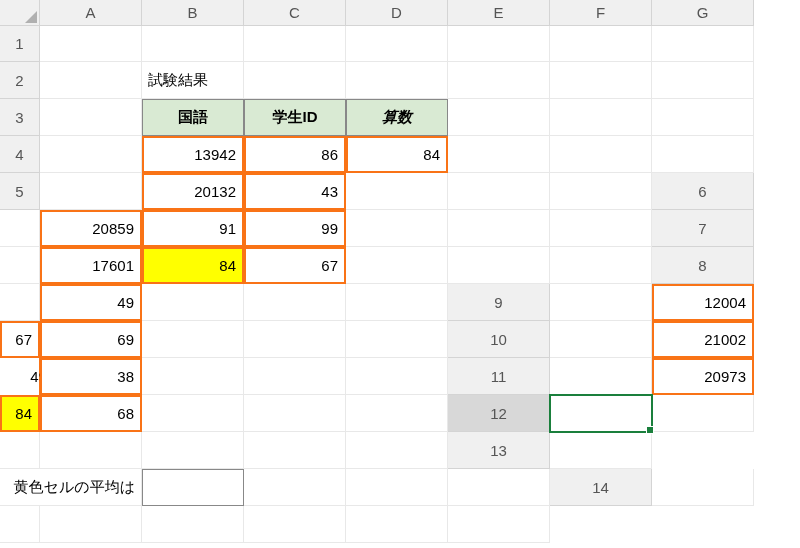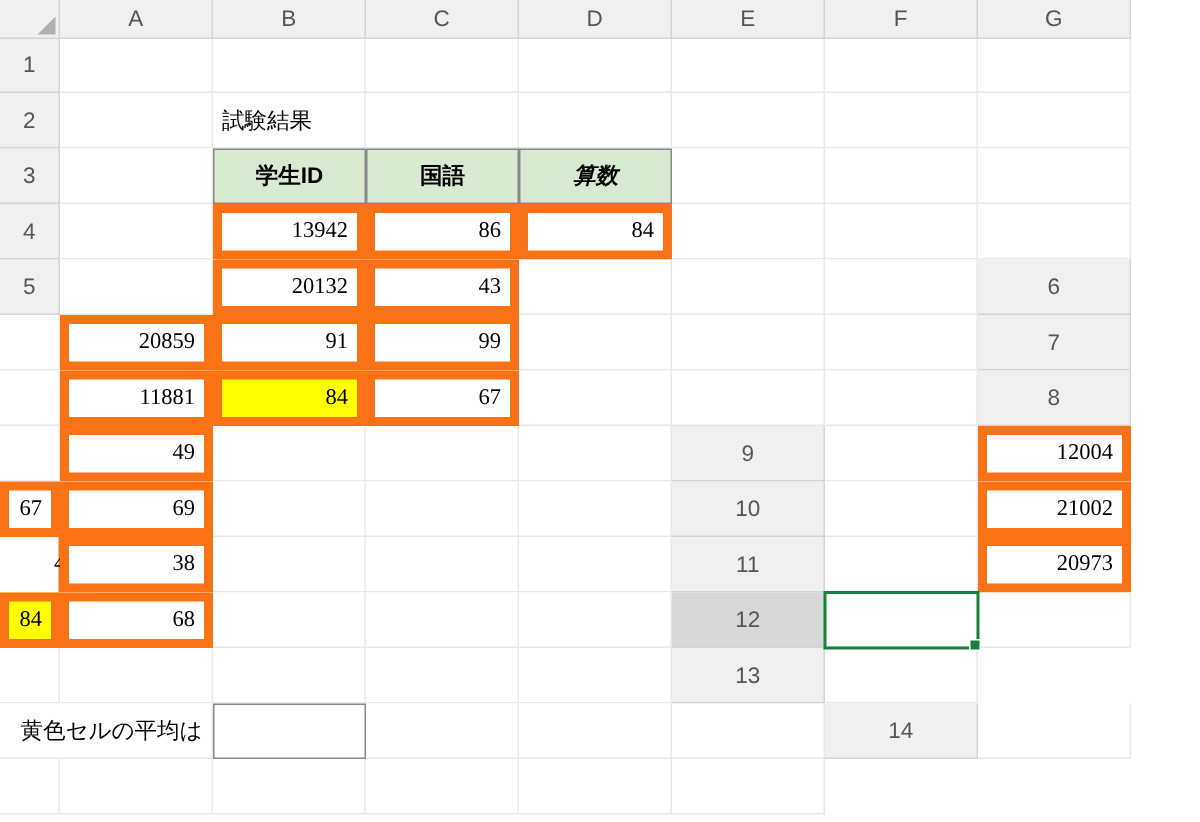--- a/index.html
+++ b/index.html
@@ -75,24 +75,23 @@
       background: #fff;
       position: relative;
     }
     .table-header {
       background: #d9ead3;
       font-weight: bold;
       justify-content: center;
       border: 1px solid #888;
     }
     .table-cell {
-      border: 6px solid #f97316;
+      border: 2px solid #f97316;
       justify-content: flex-end;
       background: #fff;
-      font-family: Liberation Serif, serif;
     }
     .table-cell.yellow {
       background: #ffff00;
     }
     .label-cell {
       justify-content: flex-start;
     }
     .label-right {
       justify-content: flex-end;
     }
@@ -145,22 +144,22 @@
     <div class="row-header" style="height: 37px;">2</div>
     <div class="cell " style="height:37px;"></div>
     <div class="cell label-cell" style="height:37px;">試験結果</div>
     <div class="cell " style="height:37px;"></div>
     <div class="cell " style="height:37px;"></div>
     <div class="cell " style="height:37px;"></div>
     <div class="cell " style="height:37px;"></div>
     <div class="cell " style="height:37px;"></div>
     <div class="row-header" style="height: 37px;">3</div>
     <div class="cell " style="height:37px;"></div>
+    <div class="cell table-header" style="height:37px;">国語</div>
     <div class="cell table-header" style="height:37px;">学生ID</div>
-    <div class="cell table-header" style="height:37px;">国語</div>
     <div class="cell table-header" style="height:37px;font-style:italic;">算数</div>
     <div class="cell " style="height:37px;"></div>
     <div class="cell " style="height:37px;"></div>
     <div class="cell " style="height:37px;"></div>
     <div class="row-header" style="height: 37px;">4</div>
     <div class="cell " style="height:37px;"></div>
     <div class="cell table-cell" style="height:37px;">13942</div>
     <div class="cell table-cell" style="height:37px;">86</div>
     <div class="cell table-cell" style="height:37px;">84</div>
     <div class="cell " style="height:37px;"></div>
@@ -176,21 +175,21 @@
     <div class="row-header" style="height: 37px;">6</div>
     <div class="cell " style="height:37px;"></div>
     <div class="cell table-cell" style="height:37px;">20859</div>
     <div class="cell table-cell" style="height:37px;">91</div>
     <div class="cell table-cell" style="height:37px;padding-left:12px;">99</div>
     <div class="cell " style="height:37px;"></div>
     <div class="cell " style="height:37px;"></div>
     <div class="cell " style="height:37px;"></div>
     <div class="row-header" style="height: 37px;">7</div>
     <div class="cell " style="height:37px;"></div>
-    <div class="cell table-cell" style="height:37px;">11881</div>
+    <div class="cell table-cell" style="height:37px;">17601</div>
     <div class="cell table-cell yellow" style="height:37px;">84</div>
     <div class="cell table-cell" style="height:37px;">67</div>
     <div class="cell " style="height:37px;"></div>
     <div class="cell " style="height:37px;"></div>
     <div class="cell " style="height:37px;"></div>
     <div class="row-header" style="height: 37px;">8</div>
     <div class="cell " style="height:37px;"></div>
     <div class="cell table-cell" style="height:37px;">49</div>
     <div class="cell " style="height:37px;"></div>
     <div class="cell " style="height:37px;"></div>

